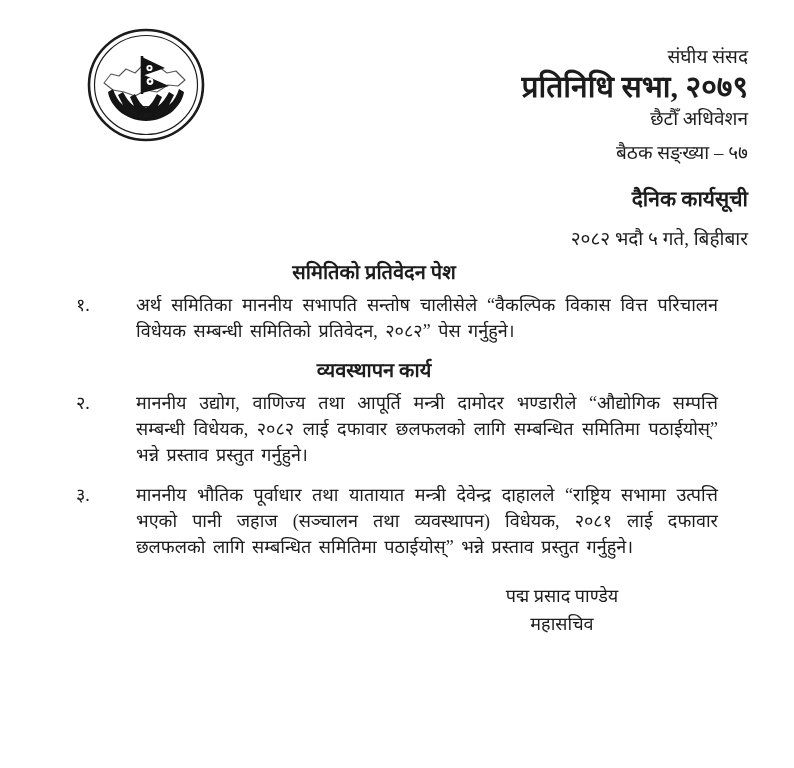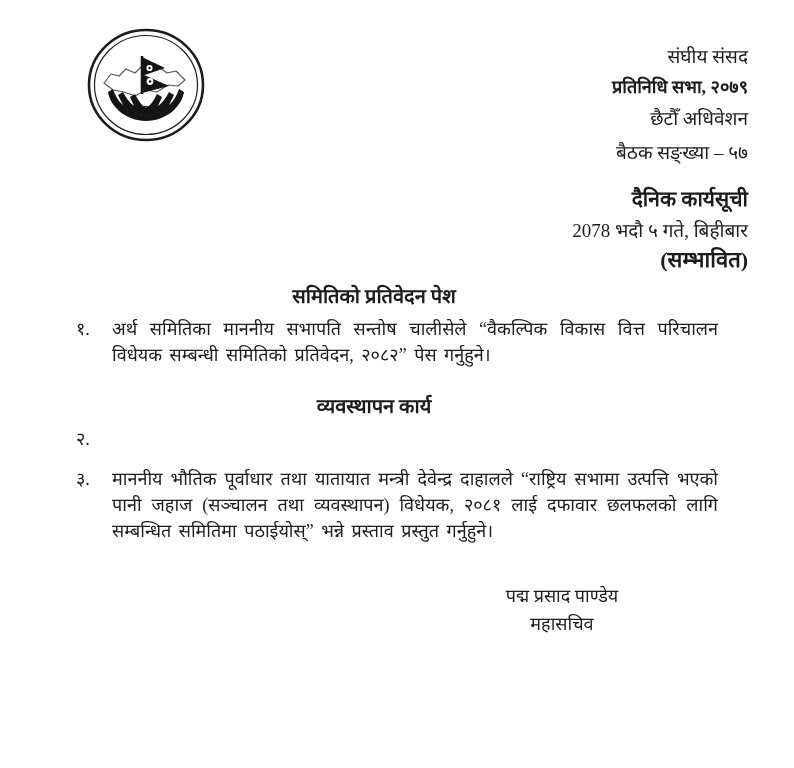--- a/index.html
+++ b/index.html
@@ -25,55 +25,56 @@
   }
   .logo svg { width: 100%; height: 100%; }
   
   .header {
     padding-top: 44px;
     padding-right: 46px;
     text-align: right;
   }
   .h-line { line-height: 26px; font-size: 19px; }
   .h-org { margin-bottom: 2px; }
-  .h-house { font-size: 18px; font-weight: bold; line-height: 30px; margin-bottom: 4px; }
+  .h-house { font-size: 30px; font-weight: bold; line-height: 30px; margin-bottom: 4px; }
   .h-session { margin-bottom: 8px; }
   .h-meeting { margin-bottom: 18px; }
-  .h-title { font-size: 21px; font-weight: bold; line-height: 30px; margin-bottom: 4px; }
+  .h-title { font-size: 21px; font-weight: bold; line-height: 30px; margin-bottom: 12px; }
   .h-date { margin-bottom: 0; }
   .h-time { margin-bottom: 8px; }
   .h-tentative { font-size: 22px; font-weight: bold; line-height: 32px; }
   
   .section-heading {
     text-align: center;
     padding-right: 46px;
     font-size: 20px;
     font-weight: bold;
     line-height: 28px;
   }
   .section-heading.first { margin-top: 6px; }
-  .section-heading.second { margin-top: 24px; }
+  .section-heading.second { margin-top: 12px; }
   .agenda-item {
     display: flex;
     padding-left: 76px;
     padding-right: 76px;
     margin-top: 6px;
     font-size: 18px;
     line-height: 26px;
   }
   .agenda-item + .agenda-item { margin-top: 14px; }
   .item-number {
     width: 36px;
     flex-shrink: 0;
   }
   .item-text {
     flex: 1;
     text-align: justify;
     text-align-last: left;
     word-spacing: 3px;
+    margin-left: 24px;
   }
   
   .signature {
     position: absolute;
     left: 432px;
     top: 582px;
     width: 260px;
     text-align: center;
     font-size: 18px;
     line-height: 28px;
@@ -121,35 +122,35 @@
       </text>
     </svg>
   </div>
 
   <div class="header">
     <div class="h-line h-org">संघीय संसद</div>
     <div class="h-house">प्रतिनिधि सभा, २०७९</div>
     <div class="h-line h-session">छैटौँ अधिवेशन</div>
     <div class="h-line h-meeting">बैठक सङ्ख्या – ५७</div>
     <div class="h-title">दैनिक कार्यसूची</div>
-    <div class="h-line h-date">2078 भदौ ५ गते, बिहीबार</div>
-    <div class="h-tentative">(सम्भावित)</div>
+    <div class="h-line h-date">२०८२ भदौ ५ गते, बिहीबार</div>
   </div>
 
   <div class="section-heading first">समितिको प्रतिवेदन पेश</div>
 
   <div class="agenda-item">
     <span class="item-number">१.</span>
     <div class="item-text">अर्थ समितिका माननीय सभापति सन्तोष चालीसेले “वैकल्पिक विकास वित्त परिचालन विधेयक सम्बन्धी समितिको प्रतिवेदन, २०८२” पेस गर्नुहुने।</div>
   </div>
 
   <div class="section-heading second">व्यवस्थापन कार्य</div>
 
   <div class="agenda-item">
     <span class="item-number">२.</span>
+    <div class="item-text">माननीय उद्योग, वाणिज्य तथा आपूर्ति मन्त्री दामोदर भण्डारीले “औद्योगिक सम्पत्ति सम्बन्धी विधेयक, २०८२ लाई दफावार छलफलको लागि सम्बन्धित समितिमा पठाईयोस्” भन्ने प्रस्ताव प्रस्तुत गर्नुहुने।</div>
   </div>
 
   <div class="agenda-item">
     <span class="item-number">३.</span>
     <div class="item-text">माननीय भौतिक पूर्वाधार तथा यातायात मन्त्री देवेन्द्र दाहालले “राष्ट्रिय सभामा उत्पत्ति भएको पानी जहाज (सञ्चालन तथा व्यवस्थापन) विधेयक, २०८१ लाई दफावार छलफलको लागि सम्बन्धित समितिमा पठाईयोस्” भन्ने प्रस्ताव प्रस्तुत गर्नुहुने।</div>
   </div>
 
   <div class="signature">
     <div>पद्म प्रसाद पाण्डेय</div>
     <div>महासचिव</div>

